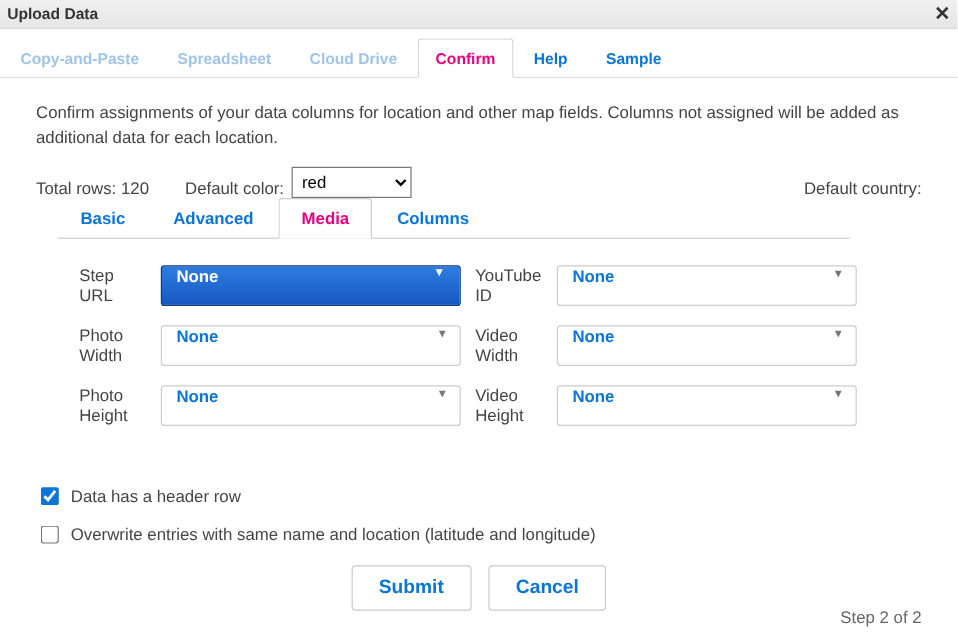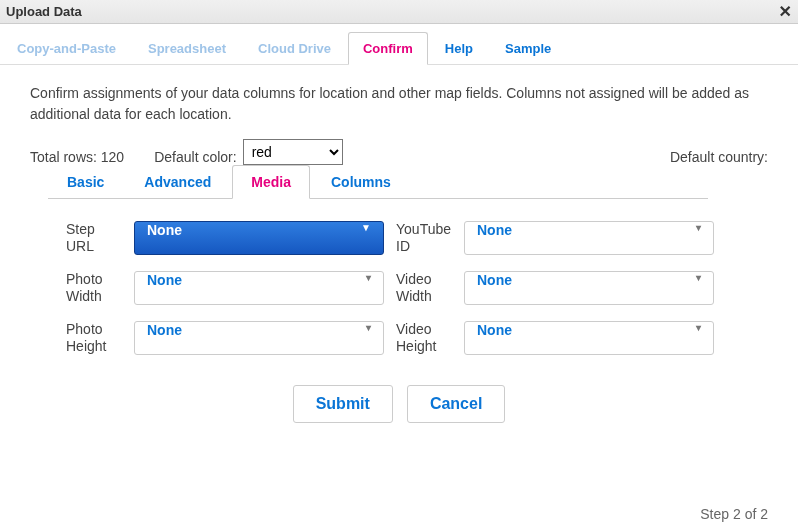--- a/index.html
+++ b/index.html
@@ -242,20 +242,30 @@
         <span class="caret">▾</span>
       </div>
       <div class="field-label">Video Height</div>
       <div class="dd">
         <span>None</span>
         <span class="caret">▾</span>
       </div>
     </div>
   </div>
 
+  <div class="checks">
+    <label class="check-line">
+      <input type="checkbox" checked="" style="">
+      <span>Data has a header row</span>
+    </label>
+    <label class="check-line">
+      <input type="checkbox" style="">
+      <span>Overwrite entries with same name and location (latitude and longitude)</span>
+    </label>
+  </div>
 
   <div class="actions">
     <button class="btn">Submit</button>
     <button class="btn">Cancel</button>
   </div>
 </div>
 
 <div class="footer-step">Step 2 of 2</div>
 
 </body></html>

